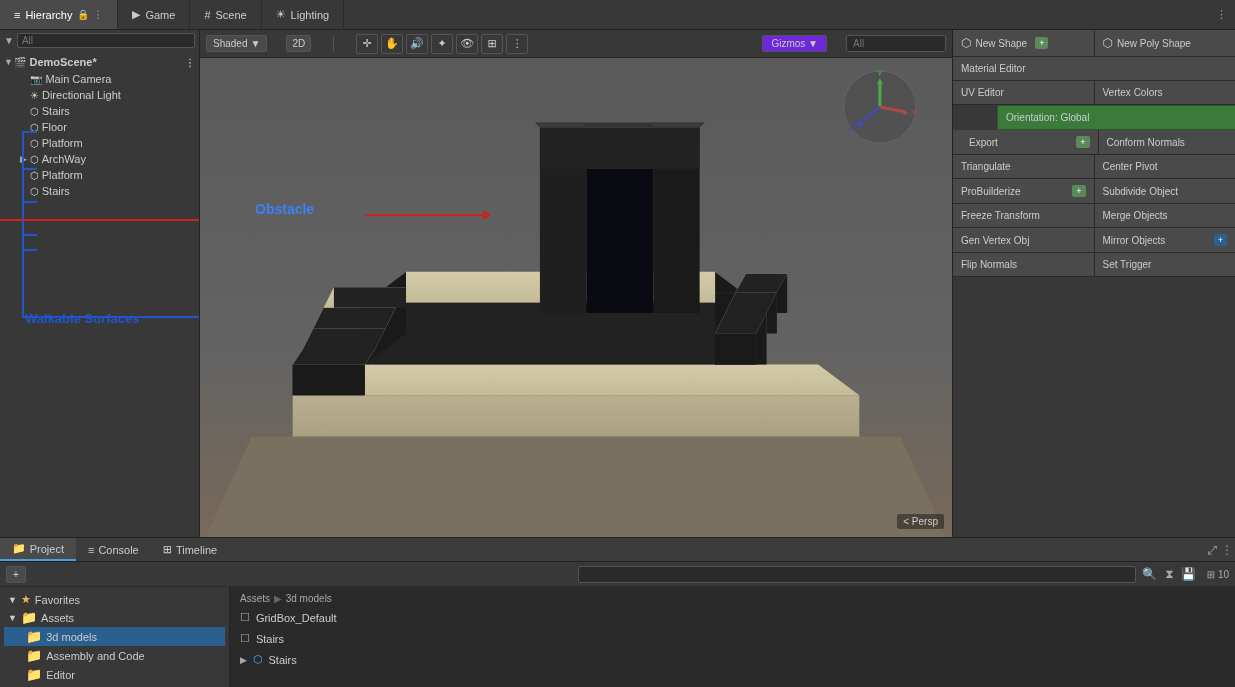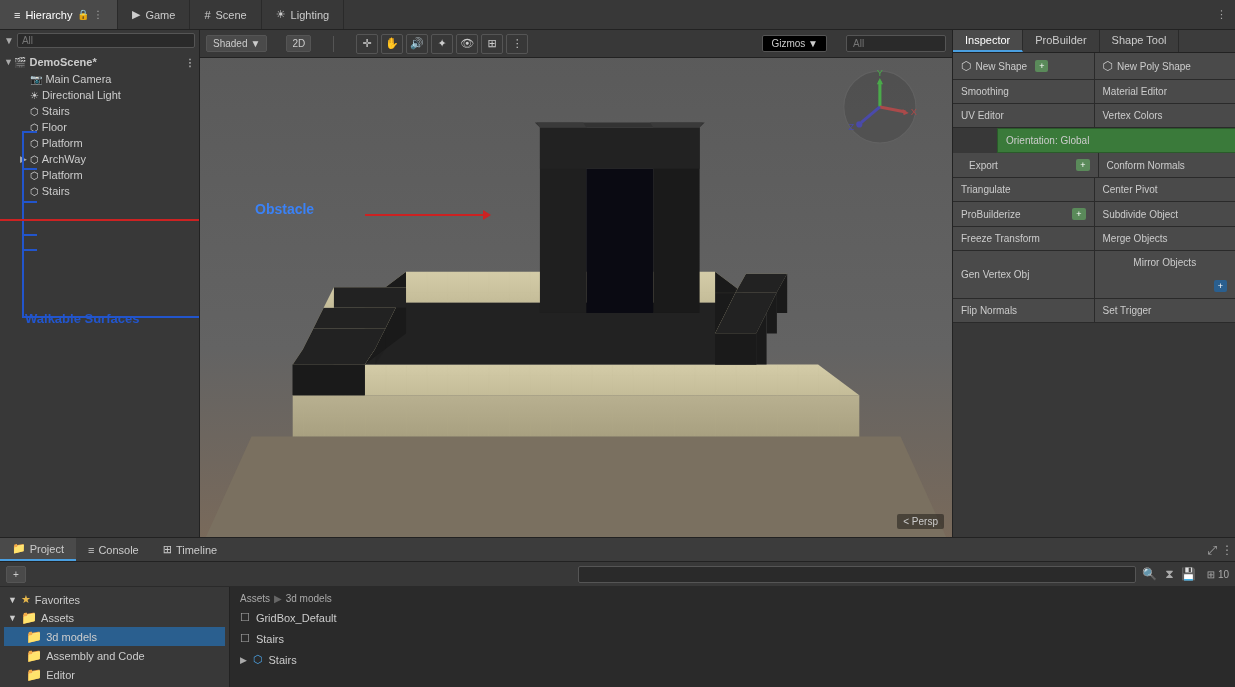--- a/index.html
+++ b/index.html
@@ -27,21 +27,21 @@
     .scene-name { display: flex; align-items: center; padding: 3px 4px; cursor: pointer; font-size: 11px; color: #ccc; font-weight: bold; }
     .scene-name .arrow { width: 10px; font-size: 9px; color: #aaa; }
 
     
     .viewport-area { flex: 1; display: flex; flex-direction: column; background: #1a1a1a; }
     .viewport-toolbar { height: 28px; background: #383838; border-bottom: 1px solid #222; display: flex; align-items: center; padding: 0 6px; gap: 19px; }
     .vt-dropdown { background: #4a4a4a; border: 1px solid #555; color: #ccc; padding: 2px 6px; font-size: 10px; border-radius: 2px; cursor: pointer; display: flex; align-items: center; gap: 3px; }
     .vt-btn { background: #4a4a4a; border: 1px solid #555; color: #ccc; padding: 2px 5px; font-size: 10px; border-radius: 2px; cursor: pointer; }
     .vt-sep { width: 1px; height: 16px; background: #555; margin: 0 3px; }
     .vt-icon-btn { background: transparent; border: 1px solid #555; color: #ccc; width: 22px; height: 20px; display: flex; align-items: center; justify-content: center; border-radius: 2px; cursor: pointer; font-size: 11px; }
-    .gizmos-btn { background: #000000; border: 1px solid #555; color: #ccc; padding: 2px 8px; font-size: 10px; border-radius: 2px; cursor: pointer; }
+    .gizmos-btn { background: #6d28d9; border: 1px solid #555; color: #ccc; padding: 2px 8px; font-size: 10px; border-radius: 2px; cursor: pointer; }
     .search-field { background: #2a2a2a; border: 1px solid #555; color: #ccc; padding: 2px 6px; font-size: 10px; border-radius: 2px; width: 100px; }
 
     
     .viewport-canvas { flex: 1; position: relative; overflow: hidden; }
     .persp-label { position: absolute; bottom: 8px; right: 8px; font-size: 10px; color: #ccc; background: rgba(0,0,0,0.4); padding: 2px 6px; border-radius: 2px; }
     
     
     .annotation { position: absolute; font-size: 13px; font-weight: bold; pointer-events: none; }
     .annotation.walkable { color: #2255cc; top: 245px; left: 10px; }
     
@@ -372,45 +372,37 @@
         <div style="position:absolute; top:135px; left:55px; color:#3b82f6; font-size:14px; font-weight:bold;">Obstacle</div>
       </div>
 
       
       <div class="persp-label">&lt; Persp</div>
     </div>
   </div>
 
   <div class="right-panel">
 
-    <div class="right-tabs">
-      <div class="right-tab active">Inspector</div>
-      <div class="right-tab">ProBuilder</div>
-      <div class="right-tab">Shape Tool</div>
-    </div>
 
     <div class="right-content">
 
       <div class="pb-half-row">
         <button class="pb-half" style="display:flex;align-items:center;gap:4px;">
           <span style="font-size:12px;">⬡</span>
           <span>New Shape</span>
           <span style="background:#5a8a5a;color:#fff;font-size:9px;padding:1px 4px;border-radius:2px;margin-left:4px;">+</span>
         </button>
         <button class="pb-half" style="display:flex;align-items:center;gap:4px;">
           <span style="font-size:12px;">⬡</span>
           <span>New Poly Shape</span>
         </button>
       </div>
 
       <div class="pb-half-row">
         <button class="pb-half">
-          <span>Smoothing</span>
-        </button>
-        <button class="pb-half">
           <span>Material Editor</span>
         </button>
       </div>
 
       <div class="pb-half-row">
         <button class="pb-half">
           <span>UV Editor</span>
         </button>
         <button class="pb-half">
           <span>Vertex Colors</span>
@@ -456,21 +448,21 @@
         </button>
         <button class="pb-half">
           <span>Merge Objects</span>
         </button>
       </div>
 
       <div class="pb-half-row">
         <button class="pb-half">
           <span>Gen Vertex Obj</span>
         </button>
-        <button class="pb-half" style="display:flex;align-items:center;gap:12px;flex-direction:column;">
+        <button class="pb-half" style="display:flex;align-items:center;gap:20px;">
           <span>Mirror Objects</span>
           <span style="background:#2a5f8f;color:#fff;font-size:9px;padding:1px 4px;border-radius:2px;margin-left:auto;">+</span>
         </button>
       </div>
 
       <div class="pb-half-row">
         <button class="pb-half">
           <span>Flip Normals</span>
         </button>
         <button class="pb-half">

